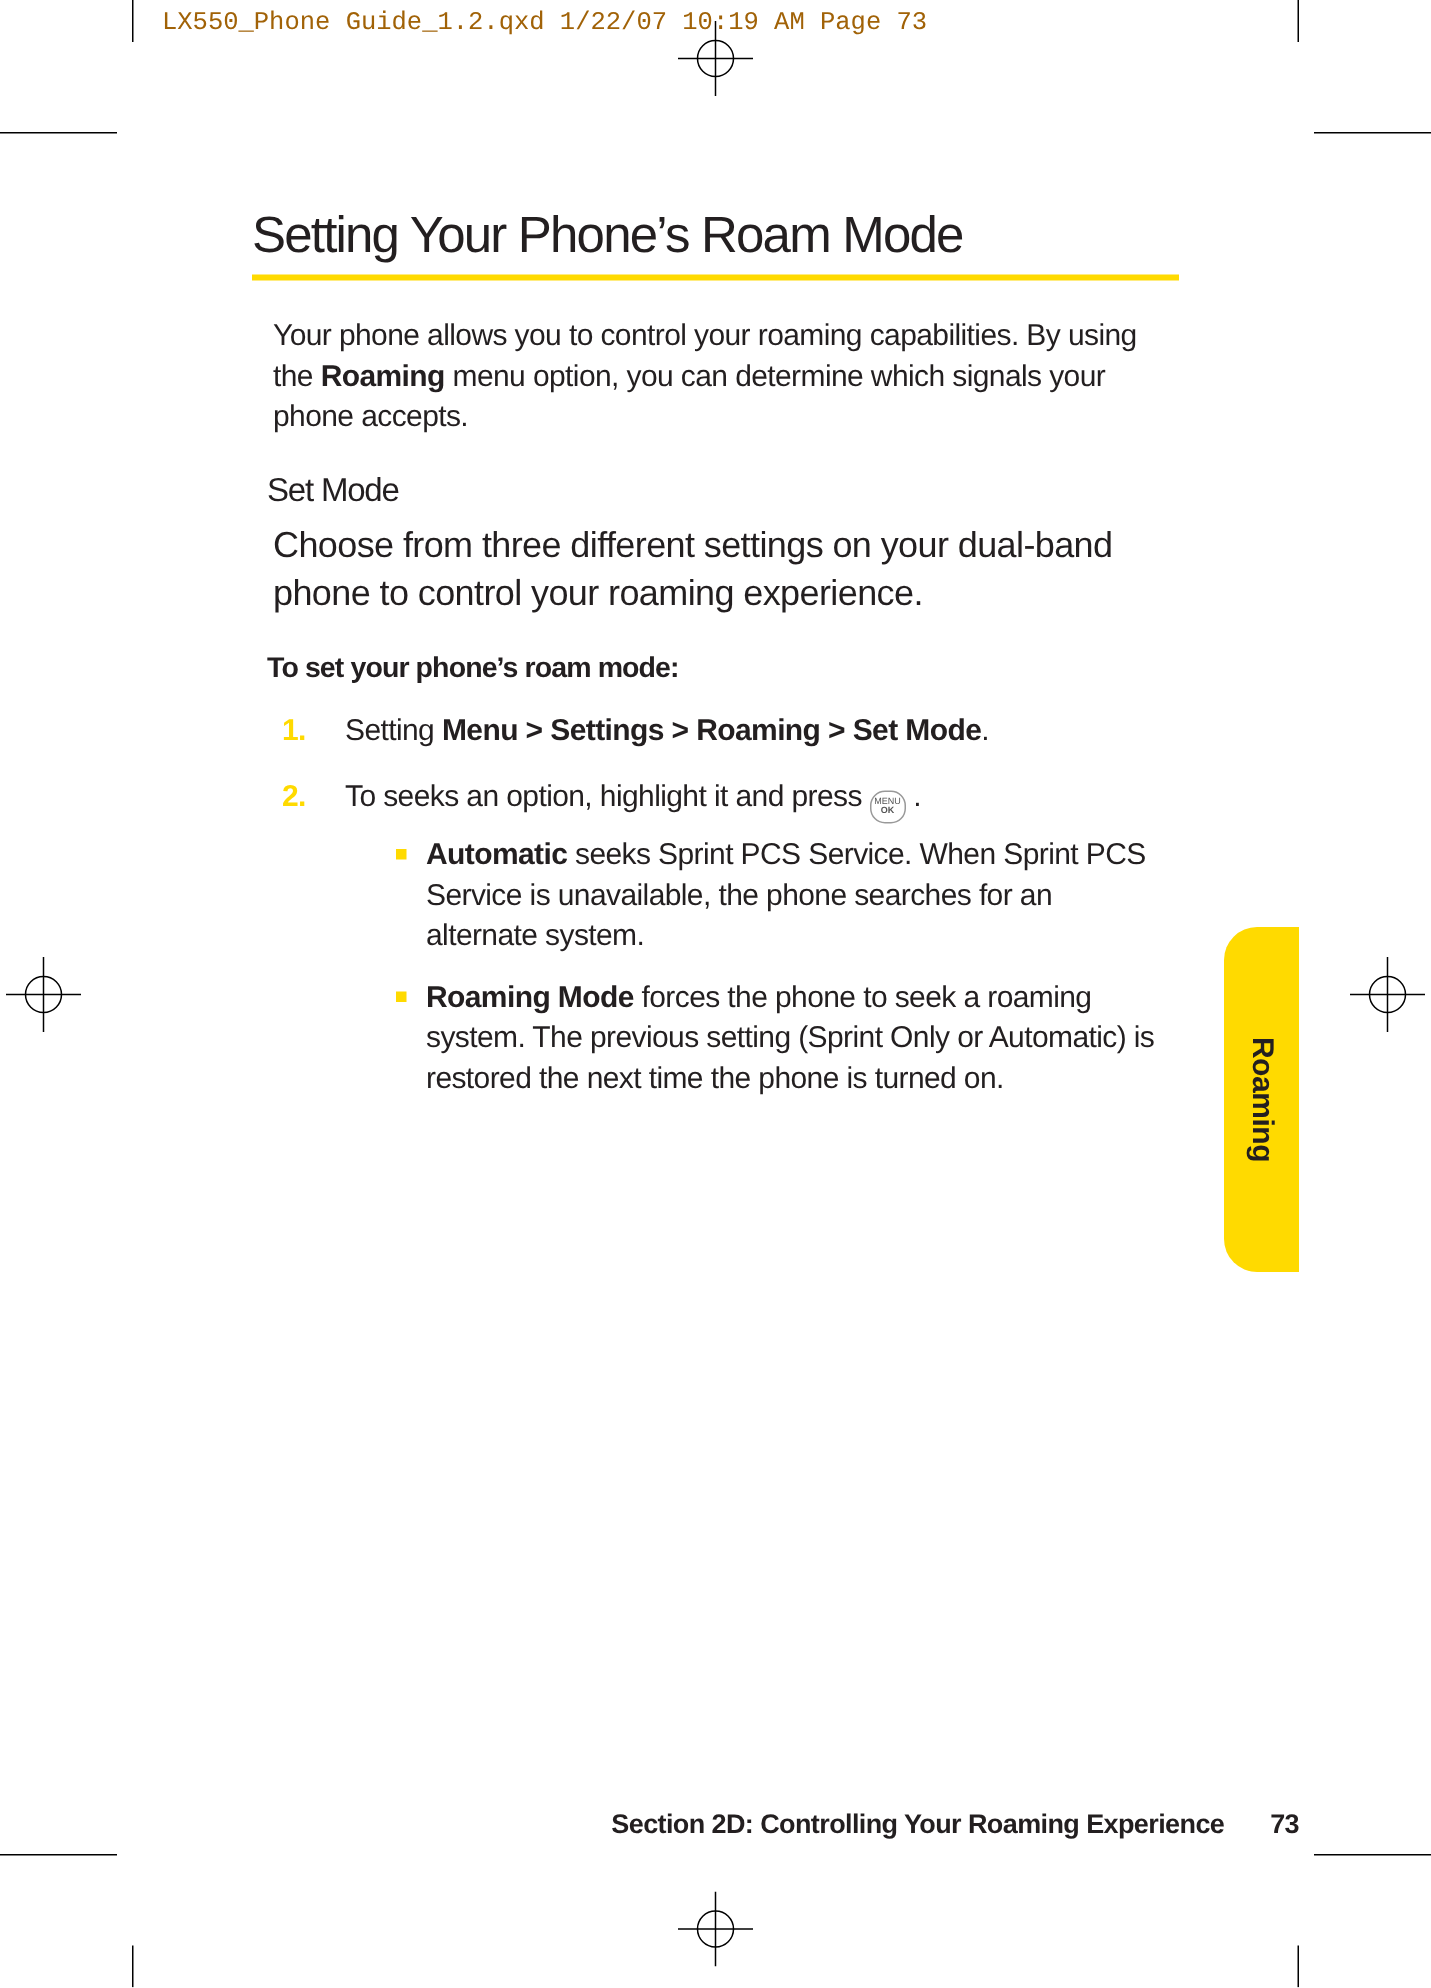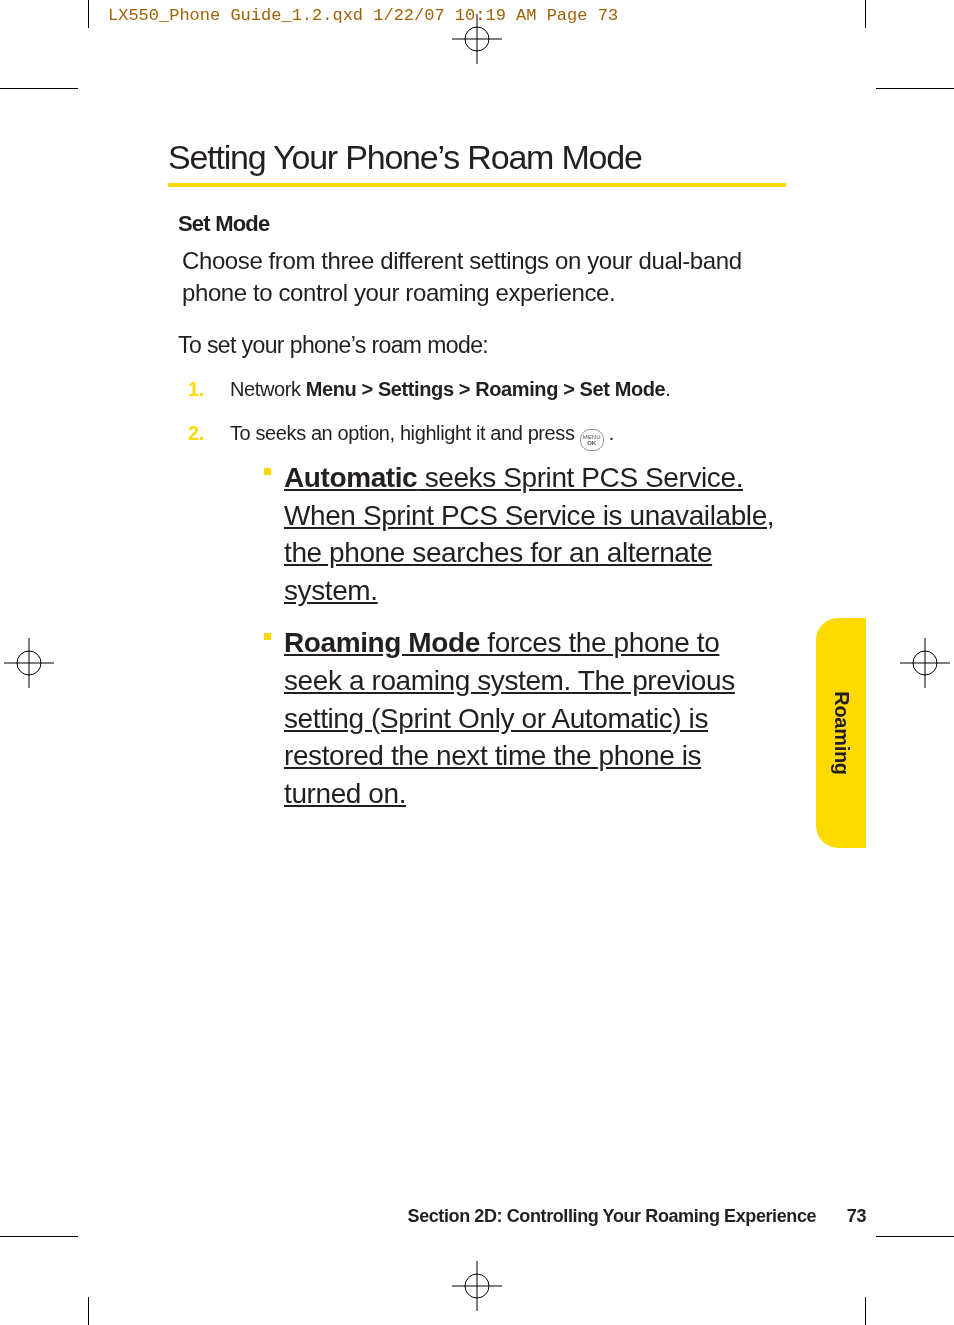--- a/index.html
+++ b/index.html
@@ -103,35 +103,35 @@
   .intro {
     font-size: 20px;
     line-height: 1.35;
     margin: 0 10px 22px 14px;
     letter-spacing: -0.4px;
   }
   .intro .b { font-weight: 700; }
 
   h2 {
     font-size: 22px;
-    font-weight: 700;
+    font-weight: 400;
     margin: 0 0 8px 10px;
     letter-spacing: -0.8px;
   }
 
   .para {
     font-size: 24px;
     line-height: 1.35;
     margin: 0 10px 22px 14px;
     letter-spacing: -0.4px;
   }
 
   .lead {
-    font-size: 23px;
-    font-weight: 400;
+    font-size: 19px;
+    font-weight: 700;
     margin: 0 0 16px 10px;
     letter-spacing: -0.6px;
   }
 
   ol.steps {
     list-style: none;
     padding: 0;
     margin: 0 10px 0 20px;
   }
   ol.steps > li {
@@ -170,24 +170,23 @@
 
   ul.sub {
     list-style: none;
     padding: 0;
     margin: 8px 0 0 34px;
   }
   ul.sub > li {
     position: relative;
     padding-left: 20px;
     margin-bottom: 14px;
-    font-size: 28px;
+    font-size: 20px;
     line-height: 1.35;
     letter-spacing: -0.4px;
-    text-decoration: underline;
   }
   ul.sub > li::before {
     content: "";
     position: absolute;
     left: 0; top: 9px;
     width: 7px; height: 7px;
     background: var(--accent);
   }
   ul.sub .b { font-weight: 700; }
 
@@ -253,31 +252,34 @@
 
     <div class="tab">
       <span>Roaming</span>
     </div>
 
     <div class="content">
 
       <h1>Setting Your Phone’s Roam Mode</h1>
       <div class="rule"></div>
 
+      <p class="intro">
+        <span>Your phone allows you to control your roaming capabilities. By using the </span><span class="b">Roaming</span><span> menu option, you can determine which signals your phone accepts.</span>
+      </p>
 
       <h2>Set Mode</h2>
 
       <p class="para">Choose from three different settings on your dual-band phone to control your roaming experience.</p>
 
       <p class="lead">To set your phone’s roam mode:</p>
 
       <ol class="steps">
         <li>
           <span class="num">1.</span>
-          <span>Network </span><span class="b">Menu &gt; Settings &gt; Roaming &gt; Set Mode</span><span>.</span>
+          <span>Setting </span><span class="b">Menu &gt; Settings &gt; Roaming &gt; Set Mode</span><span>.</span>
         </li>
         <li>
           <span class="num">2.</span>
           <span>To seeks an option, highlight it and press </span><span class="key"></span><span> .</span>
 
           <ul class="sub">
             <li>
               <span class="b">Automatic</span><span> seeks Sprint PCS Service. When Sprint PCS Service is unavailable, the phone searches for an alternate system.</span>
             </li>
             <li>

